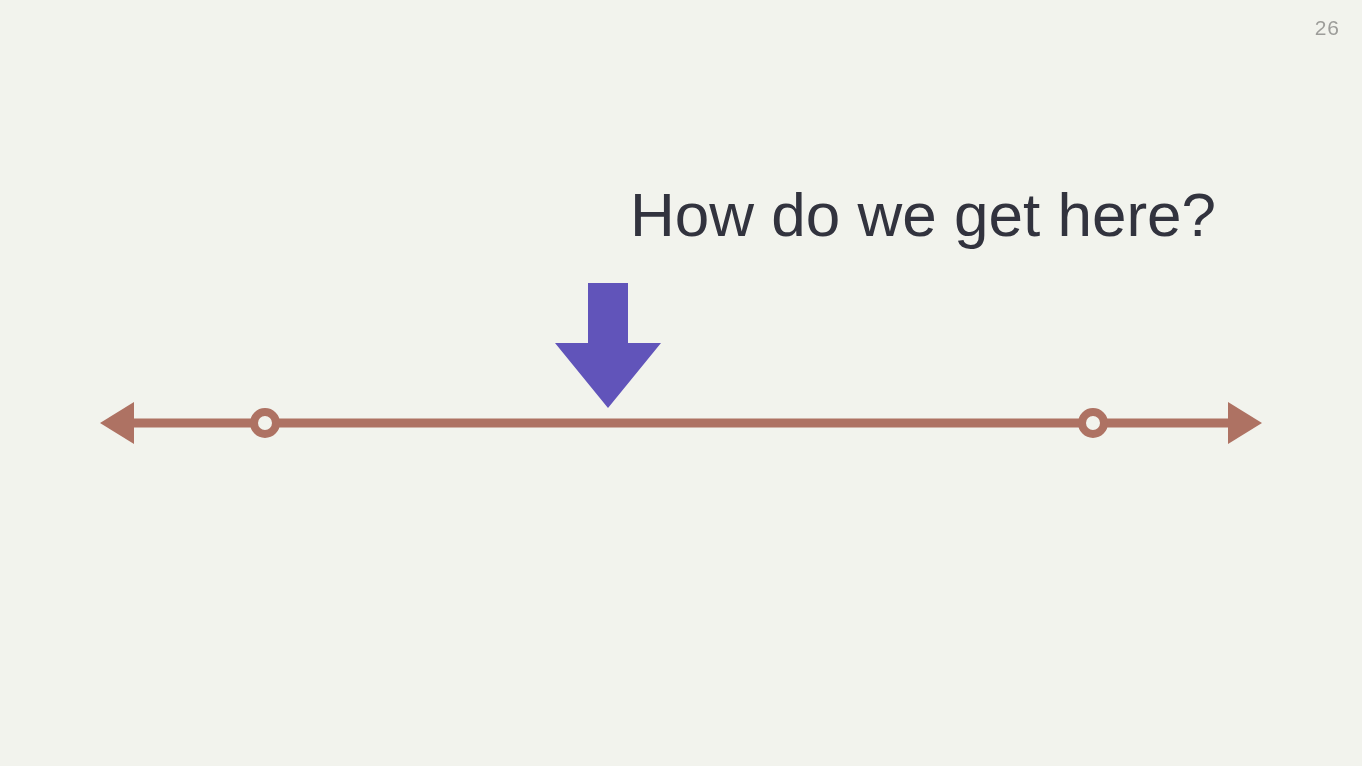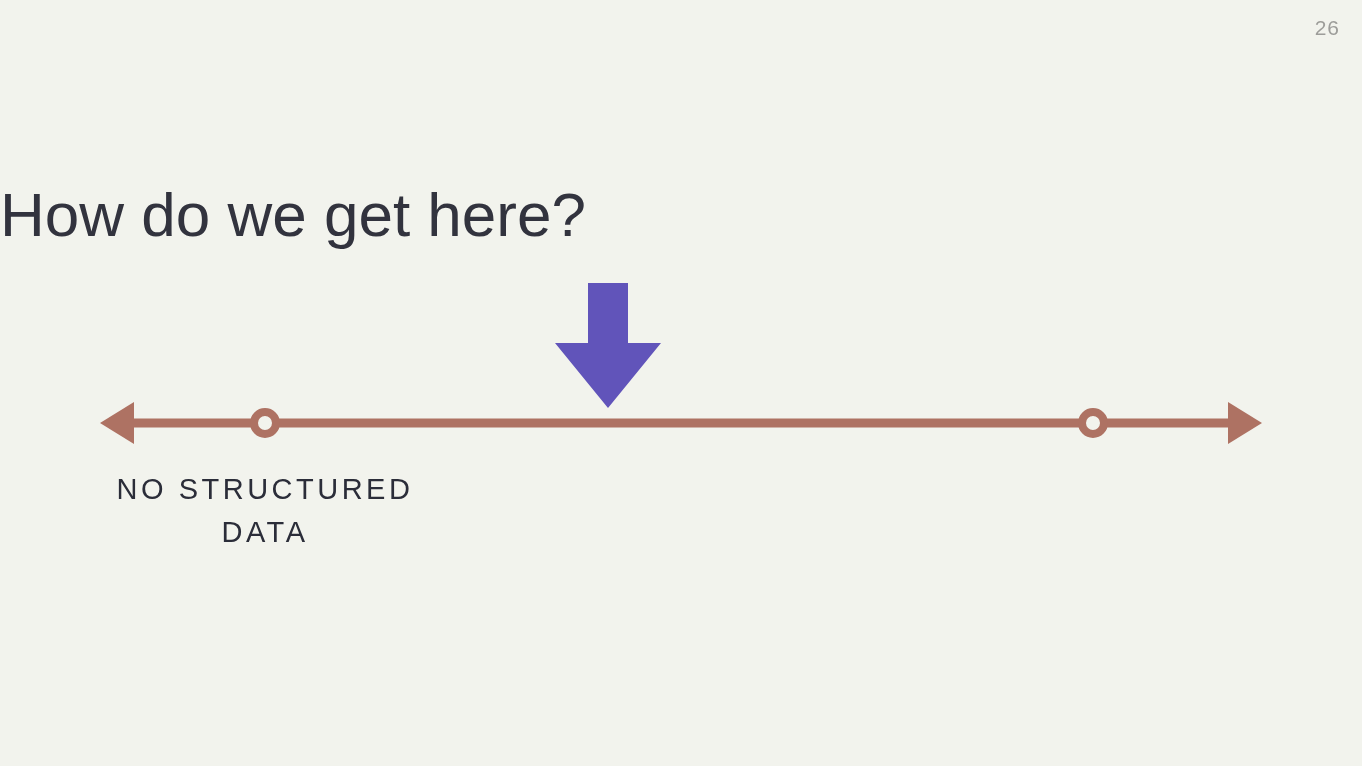--- a/index.html
+++ b/index.html
@@ -31,21 +31,21 @@
     font-size: 21px;
     color: var(--page-number);
     letter-spacing: 1px;
     text-align: center;
   }
   .title {
     position: absolute;
     top: 178px;
     left: 0;
     width: 1216px;
-    text-align: left;
+    text-align: right;
     font-size: 62px;
     font-weight: 400;
     line-height: 74px;
     color: var(--title-text);
   }
   .down-arrow {
     position: absolute;
     top: 283px;
     left: 555px;
     width: 106px;
@@ -88,16 +88,15 @@
   </svg>
 
   <svg class="axis-svg" viewBox="0 0 1362 70" aria-hidden="true">
     <line x1="112" y1="33" x2="1250" y2="33" stroke="var(--axis-line)" stroke-width="9"></line>
     <polygon points="100,33 134,12 134,54" fill="var(--axis-line)"></polygon>
     <polygon points="1262,33 1228,12 1228,54" fill="var(--axis-line)"></polygon>
     <circle cx="265" cy="33" r="11" fill="var(--background)" stroke="var(--axis-line)" stroke-width="8"></circle>
     <circle cx="1093" cy="33" r="11" fill="var(--background)" stroke="var(--axis-line)" stroke-width="8"></circle>
   </svg>
 
-  <div class="axis-label left">NO STRUCTURED DATA</div>
 
 
 </div>
 
 </body></html>

